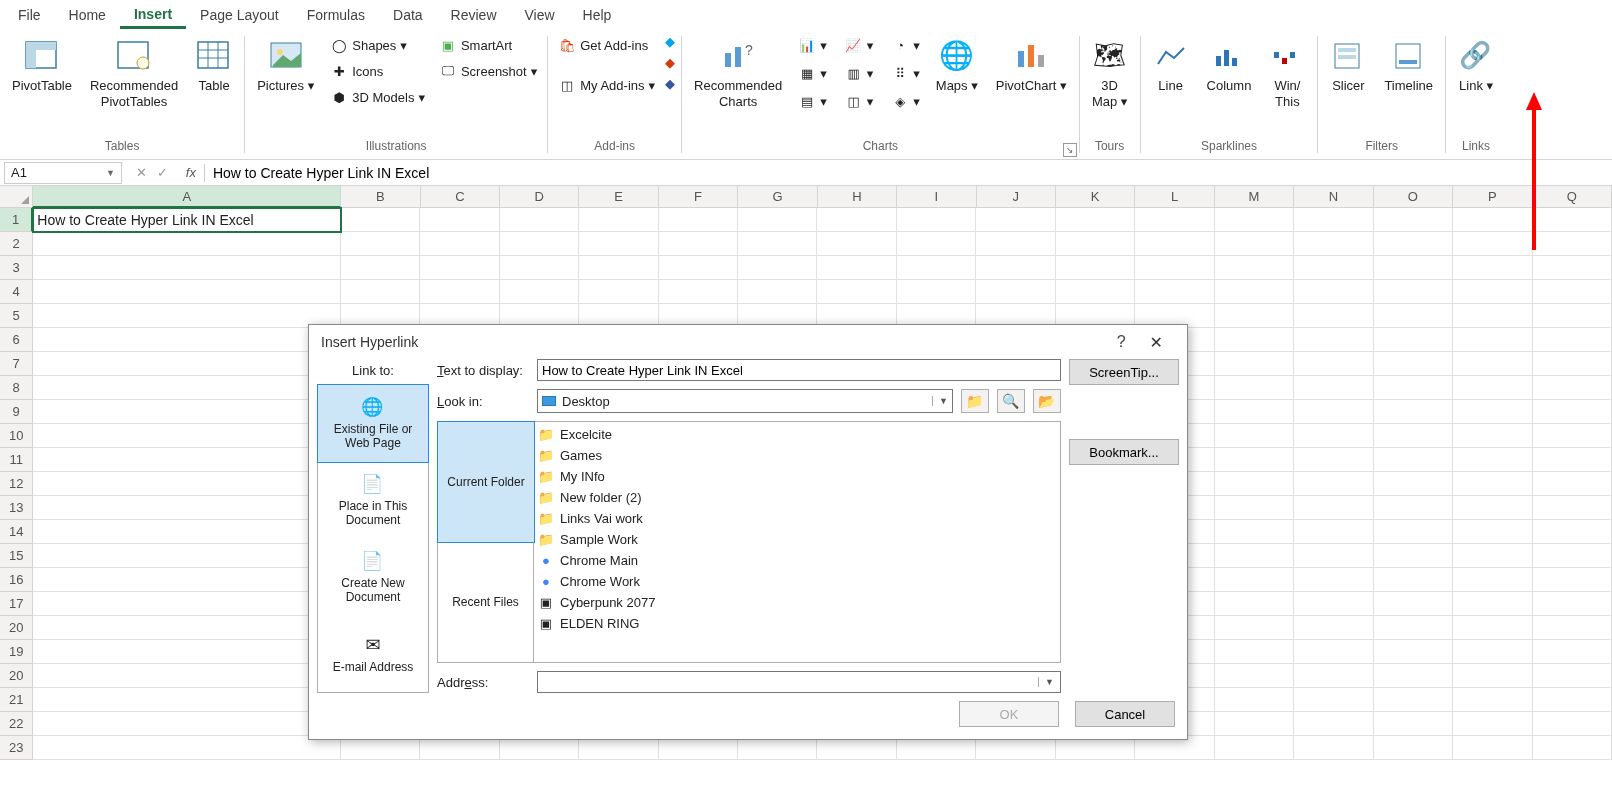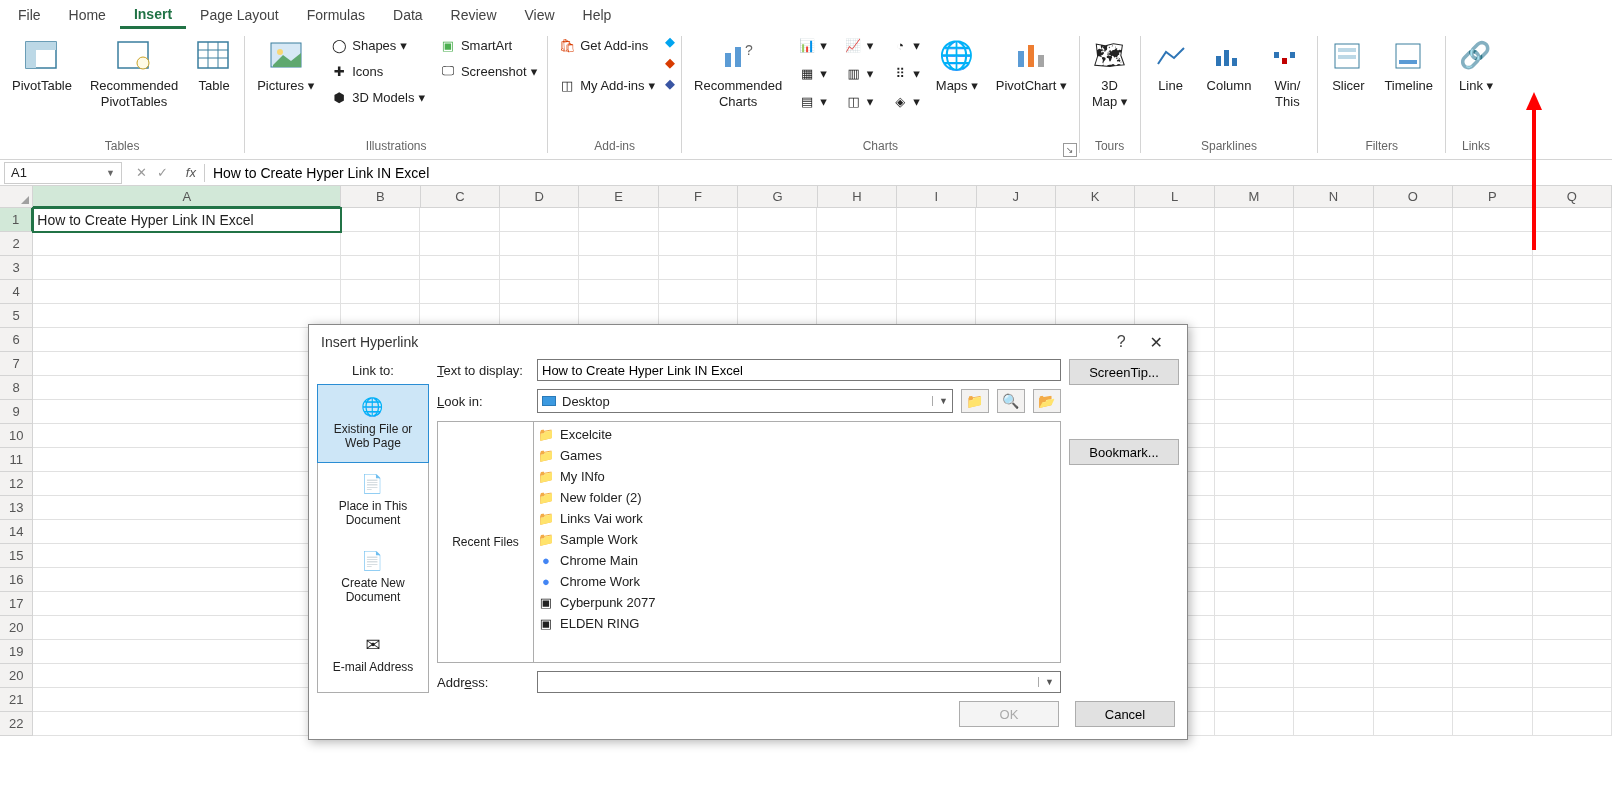--- a/index.html
+++ b/index.html
@@ -807,20 +807,40 @@
         <div class="cell" style="width: 81px;"></div>
         <div class="cell" style="width: 81px;"></div>
         <div class="cell" style="width: 81px;"></div>
         <div class="cell" style="width: 81px;"></div>
         <div class="cell" style="width: 81px;"></div>
         <div class="cell" style="width: 81px;"></div>
         <div class="cell" style="width: 81px;"></div>
         <div class="cell" style="width: 81px;"></div>
         <div class="cell" style="width: 81px;"></div>
       </div>
+      <div class="row">
+        <div class="rowhead">23</div>
+        <div class="cell" style="width: 314px;"></div>
+        <div class="cell" style="width: 81px;"></div>
+        <div class="cell" style="width: 81px;"></div>
+        <div class="cell" style="width: 81px;"></div>
+        <div class="cell" style="width: 81px;"></div>
+        <div class="cell" style="width: 81px;"></div>
+        <div class="cell" style="width: 81px;"></div>
+        <div class="cell" style="width: 81px;"></div>
+        <div class="cell" style="width: 81px;"></div>
+        <div class="cell" style="width: 81px;"></div>
+        <div class="cell" style="width: 81px;"></div>
+        <div class="cell" style="width: 81px;"></div>
+        <div class="cell" style="width: 81px;"></div>
+        <div class="cell" style="width: 81px;"></div>
+        <div class="cell" style="width: 81px;"></div>
+        <div class="cell" style="width: 81px;"></div>
+        <div class="cell" style="width: 81px;"></div>
+      </div>
     </div>
 </div>
 
 <div class="dialog">
   <div class="dlg-title">
     <span>Insert Hyperlink</span>
     <span class="spacer"></span>
     <span class="help">?</span>
     <span class="close">✕</span>
   </div>
@@ -863,20 +883,21 @@
           </div>
         <div class="icon-btn">
             <span style="color:#2e75b6">🔍</span>
           </div>
         <div class="icon-btn">
             <span style="color:#f8d775">📂</span>
           </div>
       </div>
       <div class="browse-area">
         <div class="browse-tabs" id="browse-tabs">
+            <div class="browse-tab active">Current Folder</div>
             <div class="browse-tab">Recent Files</div>
           </div>
         <div class="file-list" id="file-list">
             <div class="file-item">
               <span class="fi folder-ic">📁</span>
               <span>Excelcite</span>
             </div>
             <div class="file-item">
               <span class="fi folder-ic">📁</span>
               <span>Games</span>

